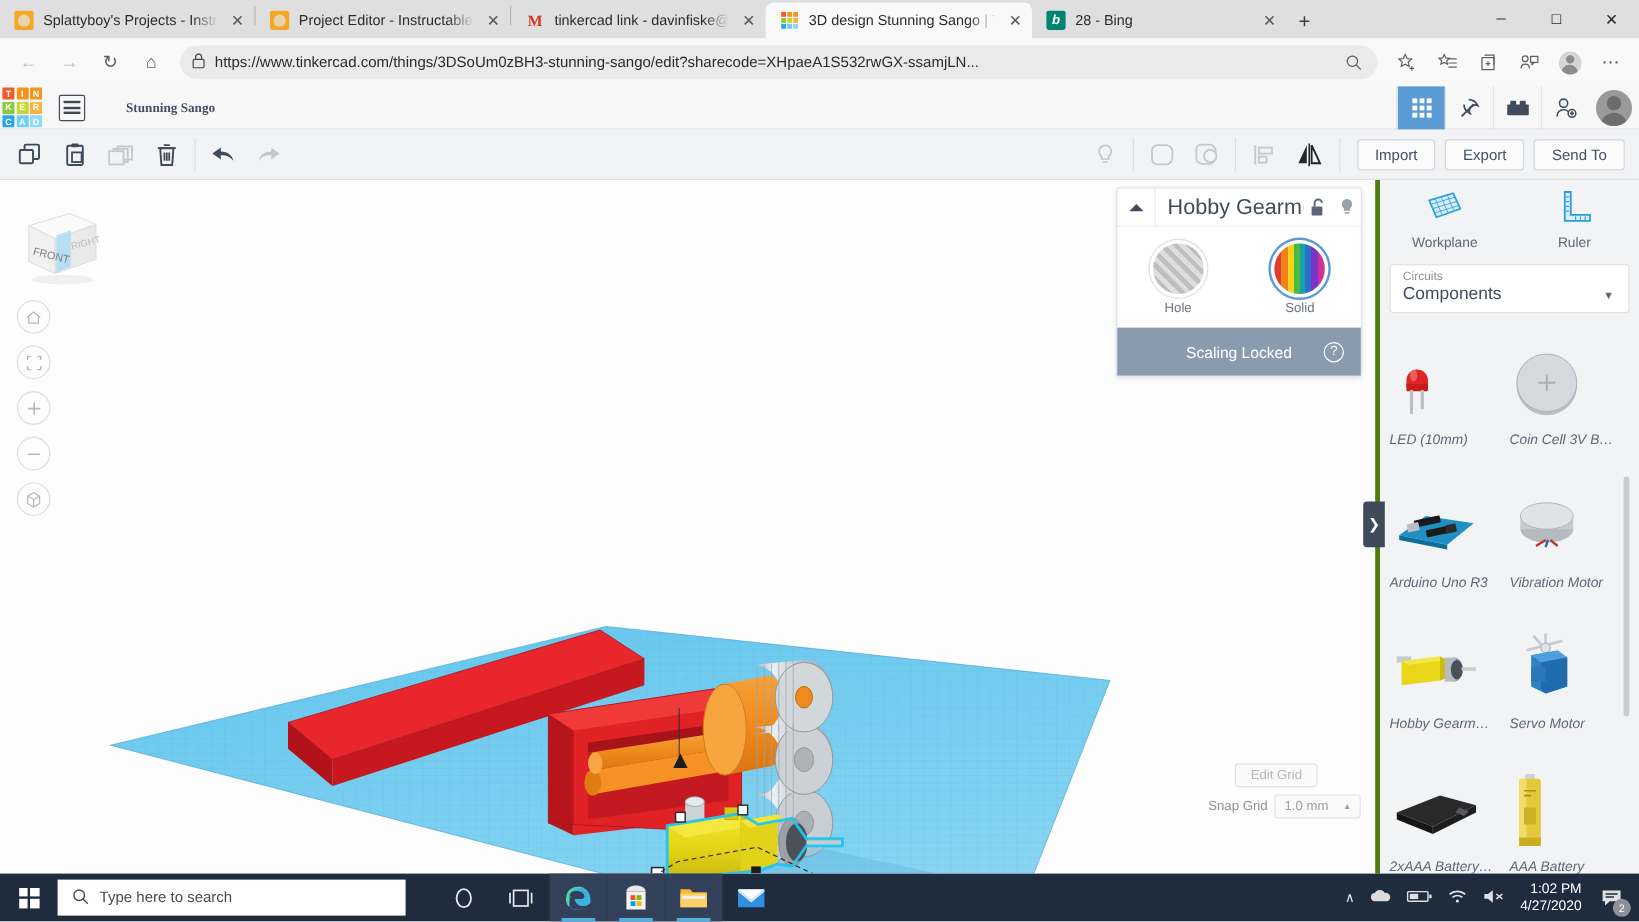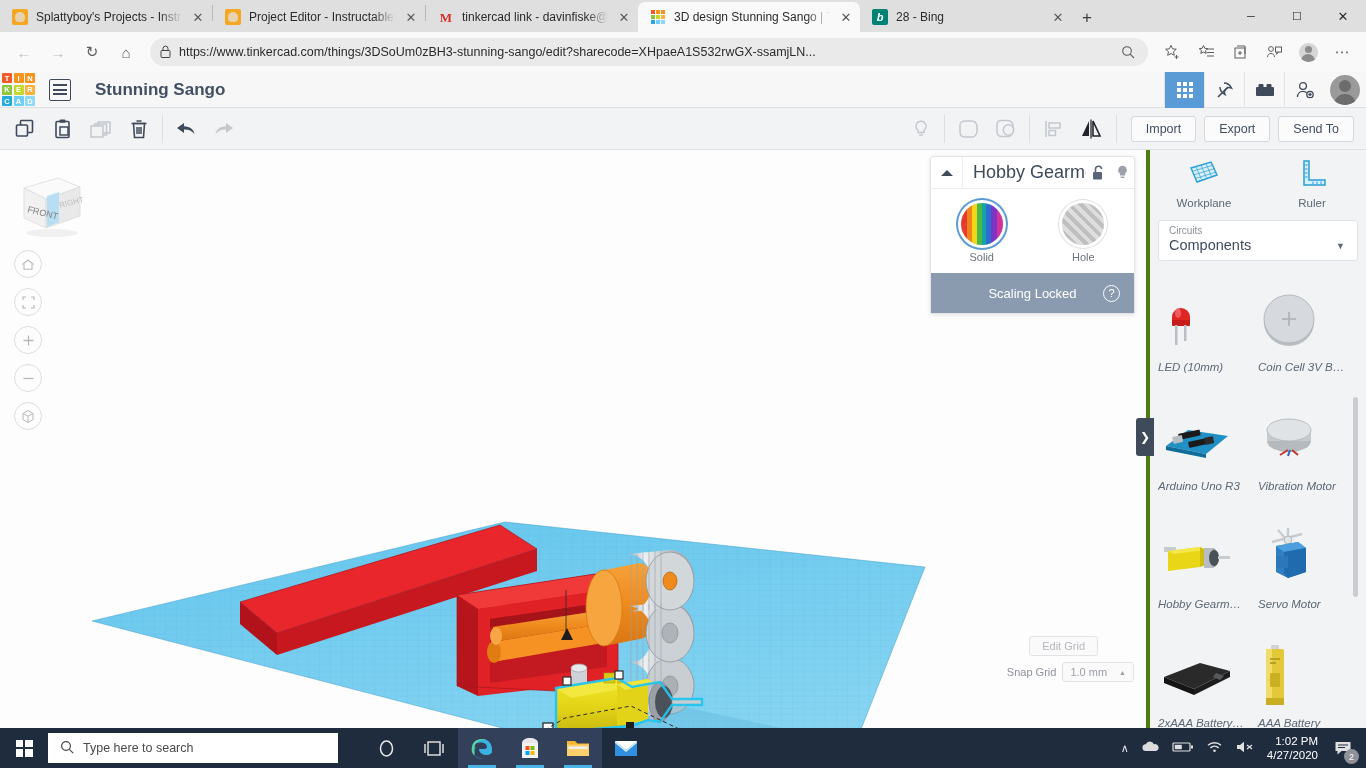--- a/index.html
+++ b/index.html
@@ -111,21 +111,21 @@
   }
   .tc-menu-btn {
     width: 22px; height: 22px; margin-left: 14px; border: 1.6px solid #3f4b5b; border-radius: 2px;
     display: flex; flex-direction: column; justify-content: center; gap: 2.5px; padding: 0 3px;
   }
   .tc-menu-btn i { display: block; height: 2px; background: #3f4b5b; }
   .tc-menu-btn i:nth-child(1) { width: 100%; }
   .tc-menu-btn i:nth-child(2) { width: 100%; }
   .tc-menu-btn i:nth-child(3) { width: 100%; }
   .tc-title {
-    margin-left: 24px; font-size: 17px; font-weight: bold; color: #414f63;
+    margin-left: 34px; font-size: 11px; font-weight: bold; color: #414f63; font-family: Liberation Serif, serif;
   }
   .tc-header-right { margin-left: auto; display: flex; height: 36px; align-items: stretch; }
   .hdr-ico {
     width: 40px; display: flex; align-items: center; justify-content: center;
     border-left: 1px solid #e4e4e4; color: #3f4b5b;
   }
   .hdr-ico.active { background: #5b9bd5; color: #fff; }
   .avatar-wrap { width: 42px; display: flex; align-items: center; justify-content: center; }
   .avatar {
     width: 30px; height: 30px; border-radius: 50%; background: #9a9a9a;
@@ -753,26 +753,26 @@
     </div>
     <div class="props-ico">
       <svg width="15" height="17" viewBox="0 0 15 17">
           <path d="M7.5 1.8a4.3 4.3 0 00-2.6 7.7v2.1h5.2V9.5a4.3 4.3 0 00-2.6-7.7z" fill="#9aa1ab"></path>
           <rect x="5.6" y="12.6" width="3.8" height="1.4" fill="#9aa1ab"></rect>
         </svg>
     </div>
   </div>
   <div class="props-body">
     <div class="swatch-cell">
+      <div class="swatch hole"></div>
+      <div class="swatch-label">Hole</div>
+    </div>
+    <div class="swatch-cell">
       <div class="swatch solid"></div>
       <div class="swatch-label">Solid</div>
-    </div>
-    <div class="swatch-cell">
-      <div class="swatch hole"></div>
-      <div class="swatch-label">Hole</div>
     </div>
   </div>
   <div class="props-locked">
     <span>Scaling Locked</span>
     <span class="props-help">?</span>
   </div>
 </div>
 
 <div class="sidebar">
   <div class="sb-tools">

